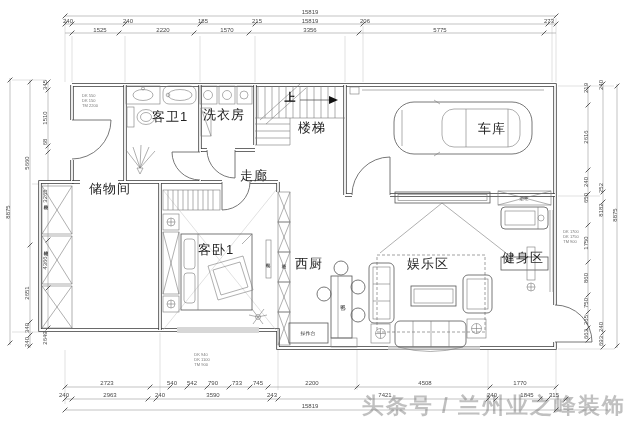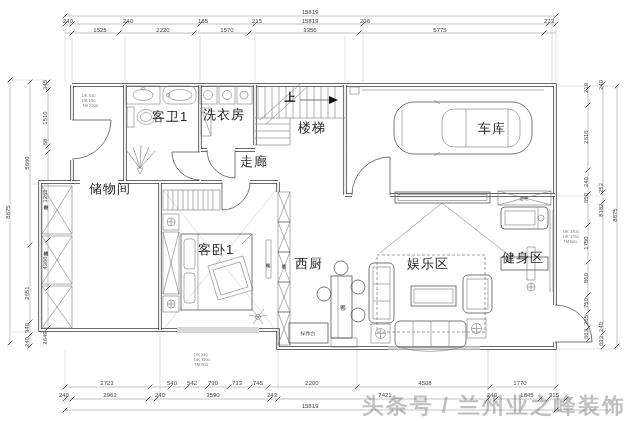--- a/index.html
+++ b/index.html
@@ -321,21 +321,21 @@
       <line x1="600.6" y1="349.4" x2="605.4" y2="344.6" class="tick"></line>
       <line x1="614.6" y1="88.4" x2="619.4" y2="83.6" class="tick"></line>
       <line x1="614.6" y1="348.4" x2="619.4" y2="343.6" class="tick"></line>
     </svg>
 
 <div class="room" style="left:170px;top:117px">客卫1</div>
 <div class="room" style="left:224px;top:115px">洗衣房</div>
 <div class="room" style="left:312px;top:128px">楼梯</div>
 <div class="room up" style="left:290px;top:97px">上</div>
 <div class="room" style="left:492px;top:129px">车库</div>
-<div class="room" style="left:254px;top:162px">走廊</div>
+<div class="room" style="left:254px;top:176px">走廊</div>
 <div class="room" style="left:110px;top:189px">储物间</div>
 <div class="room" style="left:216px;top:250px">客卧1</div>
 <div class="room" style="left:309px;top:264px">西厨</div>
 <div class="room" style="left:428px;top:264px">娱乐区</div>
 <div class="room" style="left:523px;top:258px">健身区</div>
 <div class="room sm vtext" style="left:343px;top:301px">吧台</div>
 <div class="room sm" style="left:308px;top:333px">操作台</div>
 <div class="room tiny vtext" style="left:46px;top:201px">杂物柜</div>
 <div class="room tiny vtext" style="left:46px;top:247px">储物柜</div>
 <div class="room tiny vtext" style="left:284px;top:260px">酒柜</div>

